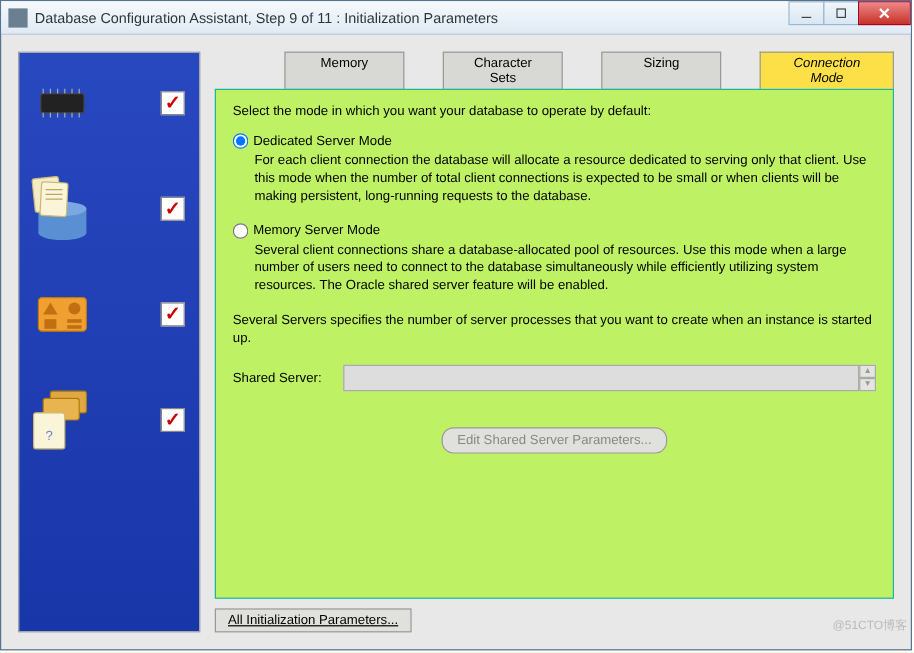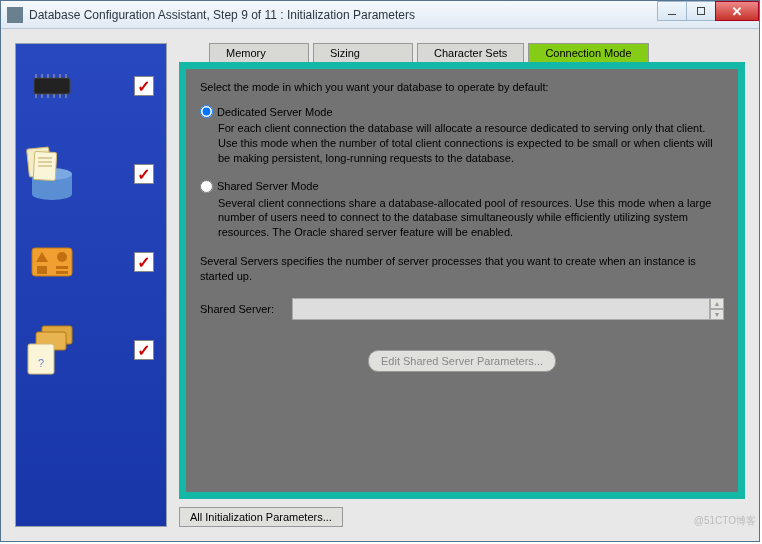--- a/index.html
+++ b/index.html
@@ -21,24 +21,24 @@
     
     .sidebar { width: 152px; background: linear-gradient(#2848c0, #1836a8); border: 1px solid #9aa0a8; display: flex; flex-direction: column; padding: 12px 8px; gap: 28px; position: relative; }
     .side-item { display: flex; align-items: center; justify-content: space-between; height: 60px; }
     .side-icon { width: 56px; height: 56px; display: flex; align-items: center; justify-content: center; }
     .check { width: 20px; height: 20px; background: #fff; border: 1px solid #888; display: flex; align-items: center; justify-content: center; margin-right: 4px; }
     .check::after { content: '✓'; color: #c00; font-size: 16px; font-weight: bold; }
     
     .content { flex: 1; display: flex; flex-direction: column; }
     
     .tabs { display: flex; gap: 4px; margin-bottom: -1px; padding-left: 30px; }
-    .tab { padding: 3px 16px; background: #d8d8d4; border: 1px solid #999; border-bottom: 1px solid #999; cursor: pointer; min-width: 100px; }
-    .tab.active { background: #84cc16; border-bottom-color: #e8e8e4; }
-    
-    .panel { flex: 1; background: #737373; border: 7px solid #14b8a6; padding: 12px 14px; display: flex; flex-direction: column; }
+    .tab { padding: 3px 16px; background: #d8d8d4; border: 1px solid #999; border-bottom: 1px solid #999; cursor: pointer; text-align: center; min-width: 100px; margin-left: 28px; }
+    .tab.active { background: #fde047; border-bottom-color: #e8e8e4; font-style: italic; }
+    
+    .panel { flex: 1; background: #bef264; border: 1px solid #14b8a6; padding: 12px 14px; display: flex; flex-direction: column; }
     .intro { margin-bottom: 12px; }
     
     .mode-group { margin-bottom: 14px; }
     .mode-head { display: flex; align-items: center; gap: 4px; margin-bottom: 3px; }
     .mode-head input[type=radio] { margin: 0; }
     .mode-desc { margin-left: 18px; line-height: 1.35; }
     
     .shared-note { margin-left: 0; margin-bottom: 14px; line-height: 1.35; }
     
     .shared-row { display: flex; align-items: center; gap: 10px; margin-bottom: 30px; }
@@ -47,21 +47,21 @@
     .spinner-wrap input { flex: 1; height: 22px; border: 1px solid #aaa; background: #ddd; padding: 0 4px; }
     .spinner-wrap input:disabled { background: #ddd; }
     .spin-btns { display: flex; flex-direction: column; }
     .spin-btns button { width: 14px; height: 11px; font-size: 7px; padding: 0; border: 1px solid #aaa; background: #e4e4e0; }
     .spin-btns button:disabled { color: #999; }
     
     .edit-row { display: flex; justify-content: center; }
     .btn { padding: 4px 12px; border: 1px solid #999; background: #e0e0dc; border-radius: 10px; cursor: pointer; }
     .btn:disabled { color: #888; }
     
-    .all-params { margin-top: 8px; align-self: flex-start; border-radius: 0; padding: 3px 10px; }
+    .all-params { margin-top: 8px; align-self: flex-start; border-radius: 0; padding: 3px 10px; text-decoration: underline; }
     
     .footer { height: 44px; border-top: 1px solid #bbb; display: flex; align-items: center; padding: 0 14px; gap: 8px; background: #e3e3e0; }
     .footer .spacer { flex: 1; }
     .footer .btn { min-width: 72px; text-align: center; }
     .footer .btn.dark { background: #555; color: #fff; display: flex; align-items: center; gap: 6px; justify-content: center; }
     .nav-back::before { content: '◁'; margin-right: 6px; font-size: 9px; }
     
     .watermark { position: absolute; right: 6px; bottom: 16px; font-size: 10px; color: #bbb; }
   </style>
 </head>
@@ -147,40 +147,40 @@
               <text x="17" y="43" font-size="22" fill="#7080d0" text-anchor="middle" font-family="serif">?</text>
             </svg>
         </div>
         <div class="check"></div>
       </div>
     </div>
 
     <div class="content">
       <div class="tabs">
         <div class="tab">Memory</div>
+        <div class="tab">Character Sets</div>
         <div class="tab">Sizing</div>
-        <div class="tab">Character Sets</div>
         <div class="tab active">Connection Mode</div>
       </div>
 
       <div class="panel">
         <div class="intro">Select the mode in which you want your database to operate by default:</div>
 
         <div class="mode-group">
           <div class="mode-head">
             <input type="radio" name="mode" checked="" style="">
             <span>Dedicated Server Mode</span>
           </div>
           <div class="mode-desc">For each client connection the database will allocate a resource dedicated to serving only that client.  Use this mode when the number of total client connections is expected to be small or when clients will be making persistent, long-running requests to the database.</div>
         </div>
 
         <div class="mode-group">
           <div class="mode-head">
             <input type="radio" name="mode" style="">
-            <span>Shared Server Mode</span>
+            <span>Memory Server Mode</span>
           </div>
           <div class="mode-desc">Several client connections share a database-allocated pool of resources.  Use this mode when a large number of users need to connect to the database simultaneously while efficiently utilizing system resources.  The Oracle shared server feature will be enabled.</div>
         </div>
 
         <div class="shared-note">Several Servers specifies the number of server processes that you want to create when an instance is started up.</div>
 
         <div class="shared-row">
           <label>Shared Server:</label>
           <div class="spinner-wrap">
             <input type="text" disabled="" value="" style="">

